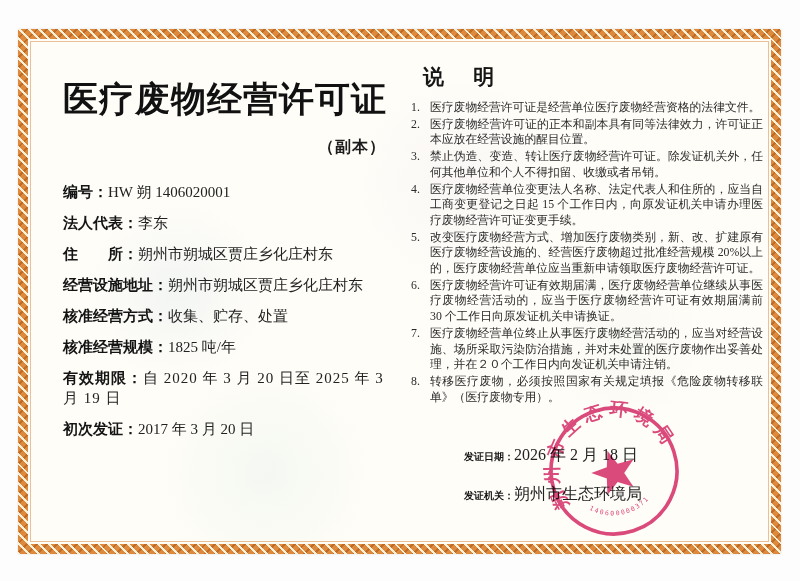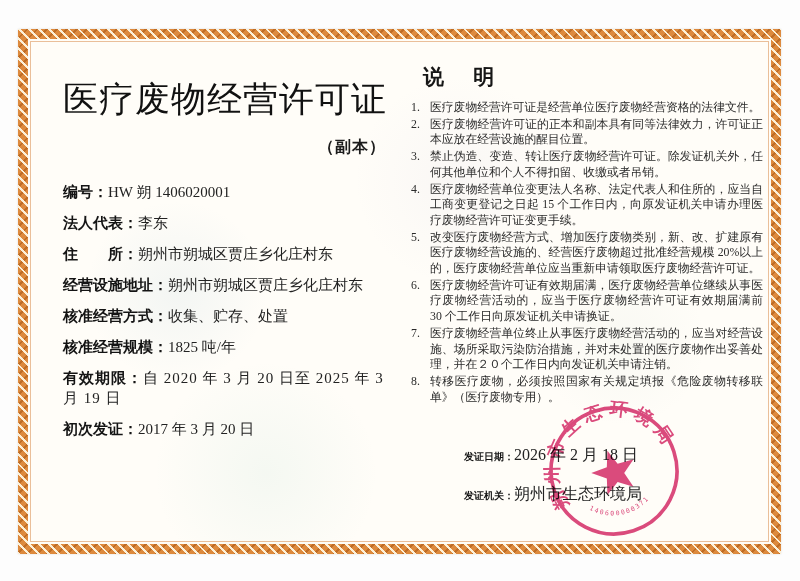--- a/index.html
+++ b/index.html
@@ -37,21 +37,21 @@
     border:1px solid rgba(214,130,60,.5);
     pointer-events:none;
   }
 
   
   .left-col{
     position:absolute;left:35px;top:38px;width:340px;
   }
   .title{
     margin:0;
-    font-size:35px;font-weight:400;letter-spacing:1px;
+    font-size:35px;font-weight:700;letter-spacing:1px;
     line-height:1.3;
     font-family:"Liberation Serif","DejaVu Serif",serif;
     color:#111;
     white-space:nowrap;
   }
   .subtitle{
     margin-top:14px;
     text-align:right;
     width:323px;
     font-size:16px;font-weight:700;

